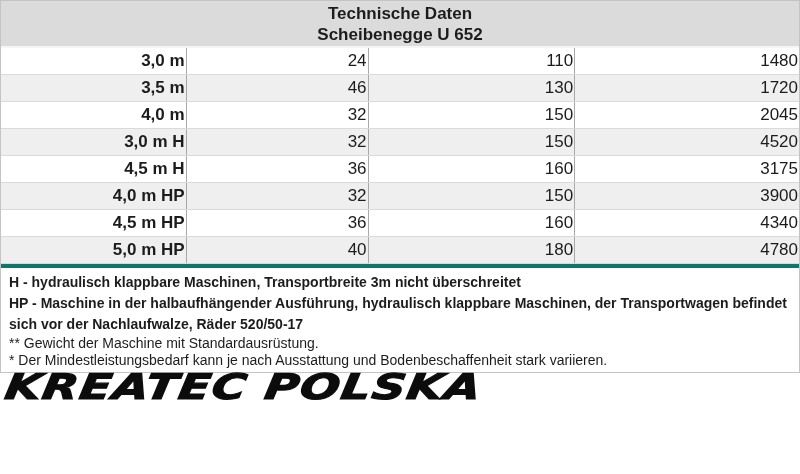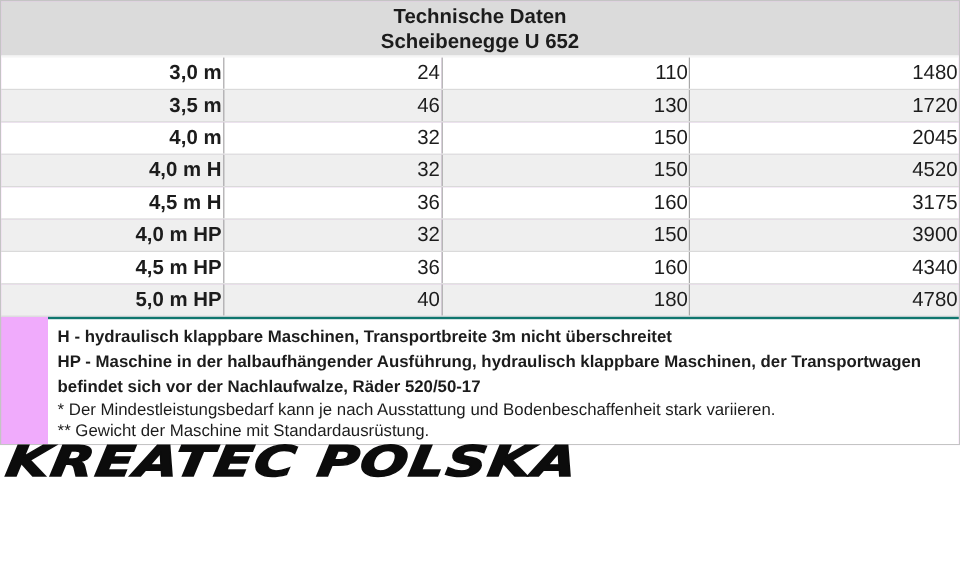--- a/index.html
+++ b/index.html
@@ -5,21 +5,21 @@
   html, body { margin: 0; padding: 0; }
   body {
     width: 800px; height: 474px; overflow: hidden;
     background: #ffffff;
     font-family: "Liberation Sans", sans-serif;
     color: #1c1c1c;
   }
   .sheet {
     width: 800px; box-sizing: border-box;
     border: 1px solid #c4c4c4;
-    background: #f0abfc;
+    background: #4d7c0f;
   }
   table {
     width: 100%; border-collapse: collapse; table-layout: fixed;
   }
   col.c1 { width: 23.2%; }
   col.c2 { width: 22.8%; }
   col.c3 { width: 25.9%; }
   col.c4 { width: 28.1%; }
 
   .title-cell {
@@ -49,22 +49,21 @@
     border-bottom: 1px solid #dadada;
     border-left: 1px solid #a8a8a8;
   }
   tbody td:first-child { border-left: none; font-weight: bold; }
   tbody tr:nth-child(even) { background: #efefef; }
   tbody tr:nth-child(odd) { background: #ffffff; }
 
   .footnotes {
     padding: 4px 8px 3px 8px;
     background: #ffffff;
-    border-top: 2px solid #0f766e;
-    margin-left: 39px;
+    border-top: 4px solid #0f766e;
   }
   .fn { text-align: left; }
   .fn-bold { font-weight: bold; font-size: 14px; line-height: 21px; }
   .fn-normal { font-weight: normal; font-size: 14px; line-height: 17px; }
 
   .logo-row {
     height: 32px; background: #ffffff; position: relative; overflow: visible;
   }
   .logo {
     position: absolute; left: 8px; top: -3px;
@@ -111,21 +110,21 @@
           <td>130</td>
           <td>1720</td>
         </tr>
         <tr>
           <td>4,0 m</td>
           <td>32</td>
           <td>150</td>
           <td>2045</td>
         </tr>
         <tr>
-          <td>4,0 m H</td>
+          <td>3,0 m H</td>
           <td>32</td>
           <td>150</td>
           <td>4520</td>
         </tr>
         <tr>
           <td>4,5 m H</td>
           <td>36</td>
           <td>160</td>
           <td>3175</td>
         </tr>
@@ -146,20 +145,20 @@
           <td>40</td>
           <td>180</td>
           <td>4780</td>
         </tr>
       </tbody>
   </table>
 
   <div class="footnotes">
       <div class="fn fn-bold">H - hydraulisch klappbare Maschinen, Transportbreite 3m nicht überschreitet</div>
       <div class="fn fn-bold">HP - Maschine in der halbaufhängender Ausführung, hydraulisch klappbare Maschinen, der Transportwagen befindet sich vor der Nachlaufwalze, Räder 520/50-17</div>
+      <div class="fn fn-normal">** Gewicht der Maschine mit Standardausrüstung.</div>
       <div class="fn fn-normal">* Der Mindestleistungsbedarf kann je nach Ausstattung und Bodenbeschaffenheit stark variieren.</div>
-      <div class="fn fn-normal">** Gewicht der Maschine mit Standardausrüstung.</div>
     </div>
 </div>
 
 <div class="logo-row">
   <span class="logo">KREATEC POLSKA</span>
 </div>
 
 </body></html>

